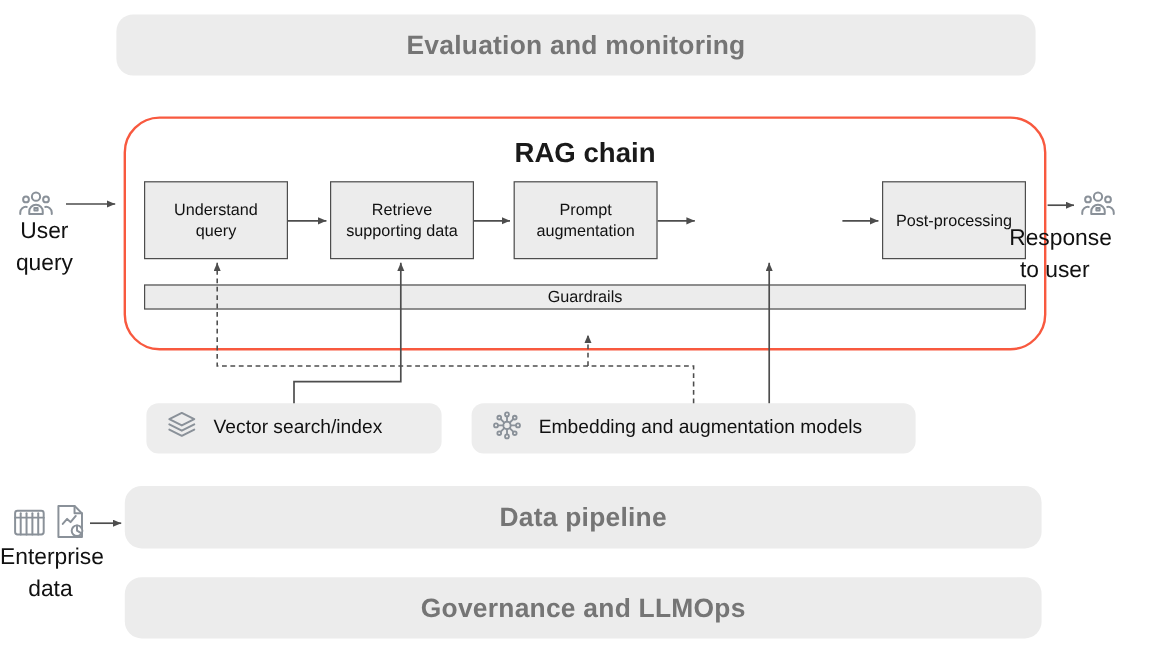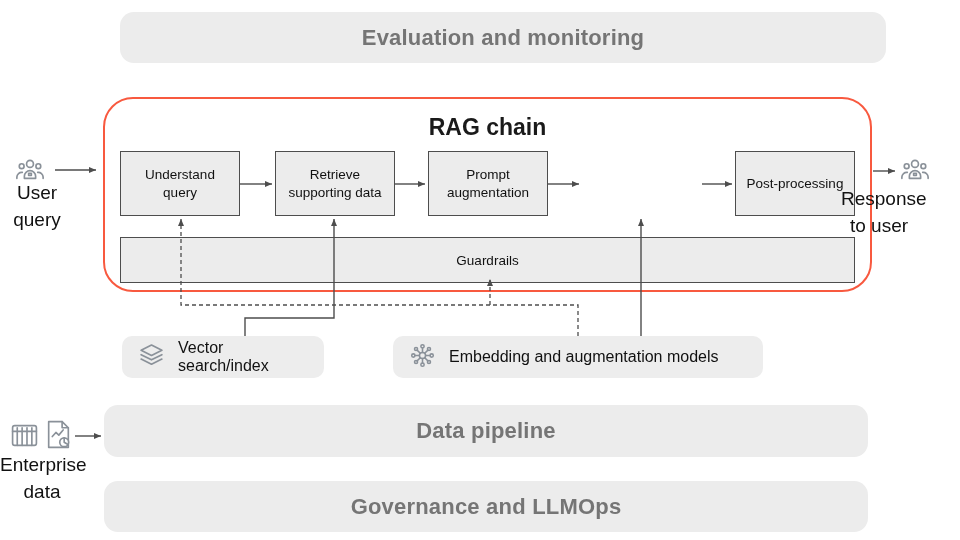--- a/index.html
+++ b/index.html
@@ -2,43 +2,43 @@
 <html><head>
 <meta charset="utf-8">
 <style>
   html,body{margin:0;padding:0;background:#fff;}
   .stage{position:relative;width:960px;height:540px;background:#fff;overflow:hidden;
          font-family:"Liberation Sans",sans-serif;-webkit-font-smoothing:antialiased;}
 
   .banner{position:absolute;background:#ececec;border-radius:14px;
           display:flex;align-items:center;justify-content:center;
           color:#757575;font-weight:bold;font-size:22px;letter-spacing:.2px;}
-  #banner-eval{left:97px;top:12px;width:766px;height:51px;margin-left:23px;}
+  #banner-eval{left:97px;top:12px;width:766px;height:51px;}
   #banner-pipeline{left:104px;top:405px;width:764px;height:52px;}
   #banner-governance{left:104px;top:481px;width:764px;height:51px;}
 
   .ragbox{position:absolute;left:103px;top:97px;width:769px;height:195px;
           border:2.5px solid #f8593f;border-radius:30px;box-sizing:border-box;background:transparent;}
   .ragtitle{position:absolute;left:103px;top:114px;width:769px;text-align:center;
             font-weight:bold;font-size:23px;color:#1a1a1a;}
 
   .step{position:absolute;top:151px;width:120px;height:65px;background:#ececec;
         border:1.4px solid #4d4d4d;box-sizing:border-box;display:flex;align-items:center;
         justify-content:center;text-align:center;font-size:13.5px;line-height:1.3;
         color:#111;padding:2px 8px;}
   #step-1{left:120px;} #step-2{left:275px;} #step-3{left:428px;} #step-4{left:582px;} #step-5{left:735px;}
 
-  .guardrails{position:absolute;left:120px;top:237px;width:735px;height:46px;
+  .guardrails{position:absolute;left:120px;top:237px;width:735px;height:21px;
               background:#ececec;border:1.4px solid #4d4d4d;box-sizing:border-box;
               display:flex;align-items:center;justify-content:center;font-size:13.5px;color:#111;}
 
   .resource{position:absolute;top:336px;height:42px;background:#ededed;border-radius:10px;
             display:flex;align-items:center;gap:13px;padding:0 16px;box-sizing:border-box;
             font-size:16px;color:#111;}
-  #resource-vector{left:122px;width:202px;}
+  #resource-vector{left:122px;width:246px;}
   #resource-embedding{left:393px;width:370px;}
 
   .sidelabel{position:absolute;text-align:center;font-size:19px;color:#111;line-height:1.4;}
   #label-user-query{left:4px;top:180px;width:66px;}
   #label-response{left:841px;top:186px;width:76px;}
   #label-enterprise{left:0px;top:452px;width:84px;}
 
   .iconwrap{position:absolute;line-height:0;}
   #icon-user-query{left:13px;top:157px;}
   #icon-response{left:898px;top:157px;}

